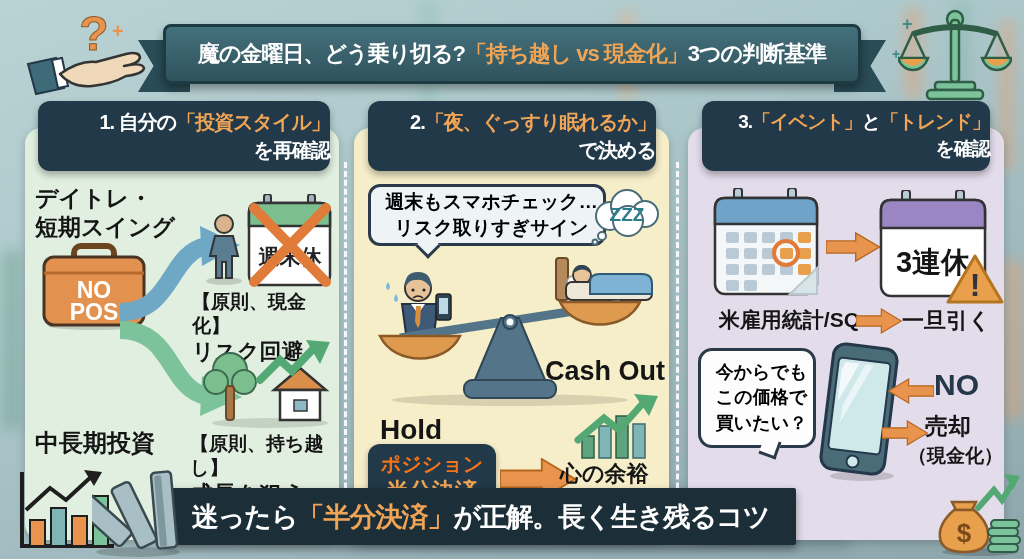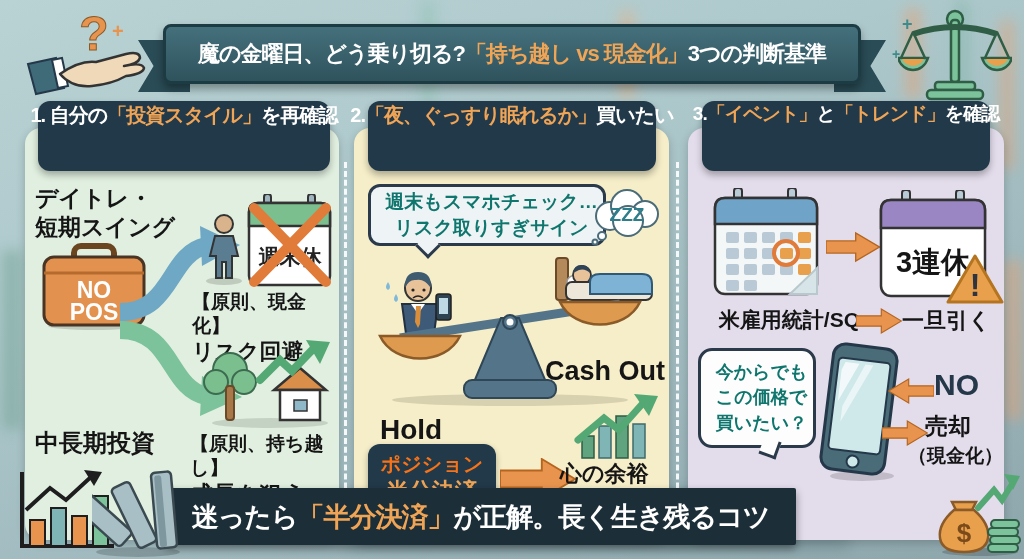--- a/index.html
+++ b/index.html
@@ -21,28 +21,28 @@
     background:linear-gradient(#44707c,#2f535d);border:3px solid #1d3b43;border-radius:8px;
     box-shadow:0 5px 9px rgba(0,0,0,.35);
     display:flex;align-items:center;justify-content:center;
     font-size:22px;font-weight:bold;color:#fff;letter-spacing:-1px;white-space:nowrap;
   }
   .hl{color:#F0A455;}
   
   .panel{position:absolute;top:128px;height:412px;border-radius:16px;box-shadow:0 3px 10px rgba(0,0,0,.2);z-index:1;}
   .panel-header{
     position:absolute;top:101px;height:70px;z-index:3;background:#22394A;border-radius:12px;
-    box-shadow:0 4px 7px rgba(0,0,0,.3);display:flex;flex-direction:row;align-items:flex-start;justify-content:center;
+    box-shadow:0 4px 7px rgba(0,0,0,.3);display:flex;flex-direction:column;align-items:flex-end;justify-content:center;
     color:#fff;font-weight:bold;font-size:20px;line-height:1.4;letter-spacing:-1px;white-space:nowrap;
   }
   .divider{position:absolute;top:162px;height:362px;border-left:3px dashed rgba(255,255,255,.9);z-index:2;}
   .jp{position:absolute;z-index:3;color:#151515;font-weight:bold;text-align:left;line-height:1.25;}
   .bubble{position:absolute;z-index:3;background:#eef3f5;border:3px solid #2b3a4a;border-radius:12px;
     display:flex;flex-direction:column;align-items:center;justify-content:center;
-    font-weight:bold;color:#0f766e;text-align:center;padding-left:9px;}
+    font-weight:bold;color:#000000;text-align:center;padding-left:9px;}
   .bubble .tail{position:absolute;width:18px;height:18px;background:#eef3f5;
     border-right:3px solid #2b3a4a;border-bottom:3px solid #2b3a4a;}
   .darkbox{position:absolute;z-index:3;background:#22394A;border-radius:12px;box-shadow:0 3px 6px rgba(0,0,0,.3);
     display:flex;flex-direction:column;align-items:center;justify-content:center;font-weight:bold;line-height:1.3;}
   .bottom-banner{
     position:absolute;left:165px;top:488px;width:631px;height:57px;z-index:6;
     background:#1c2e37;border-radius:2px;box-shadow:0 4px 9px rgba(0,0,0,.4);
     display:flex;align-items:center;justify-content:center;
     font-size:27px;font-weight:bold;color:#fff;letter-spacing:-1px;white-space:nowrap;
   }
@@ -79,21 +79,21 @@
 
   <div class="divider" style="left:344px;"></div>
   <div class="divider" style="left:676px;"></div>
 
   <div class="panel-header" style="left:38px;width:292px;">
     <div><span>1. </span><span>自分の</span><span class="hl">「投資スタイル」</span></div>
     <div>を再確認</div>
   </div>
   <div class="panel-header" style="left:368px;width:288px;">
     <div><span>2.</span><span class="hl">「夜、ぐっすり眠れるか」</span></div>
-    <div>買いたい</div>
+    <div>で決める</div>
   </div>
   <div class="panel-header" style="left:702px;width:288px;font-size:19px;">
     <div><span>3.</span><span class="hl">「イベント」</span><span>と</span><span class="hl">「トレンド」</span></div>
     <div>を確認</div>
   </div>
 
   <div class="jp" style="left:35px;top:184px;width:175px;font-size:23px;">
     <div>デイトレ・</div>
     <div>短期スイング</div>
   </div>

